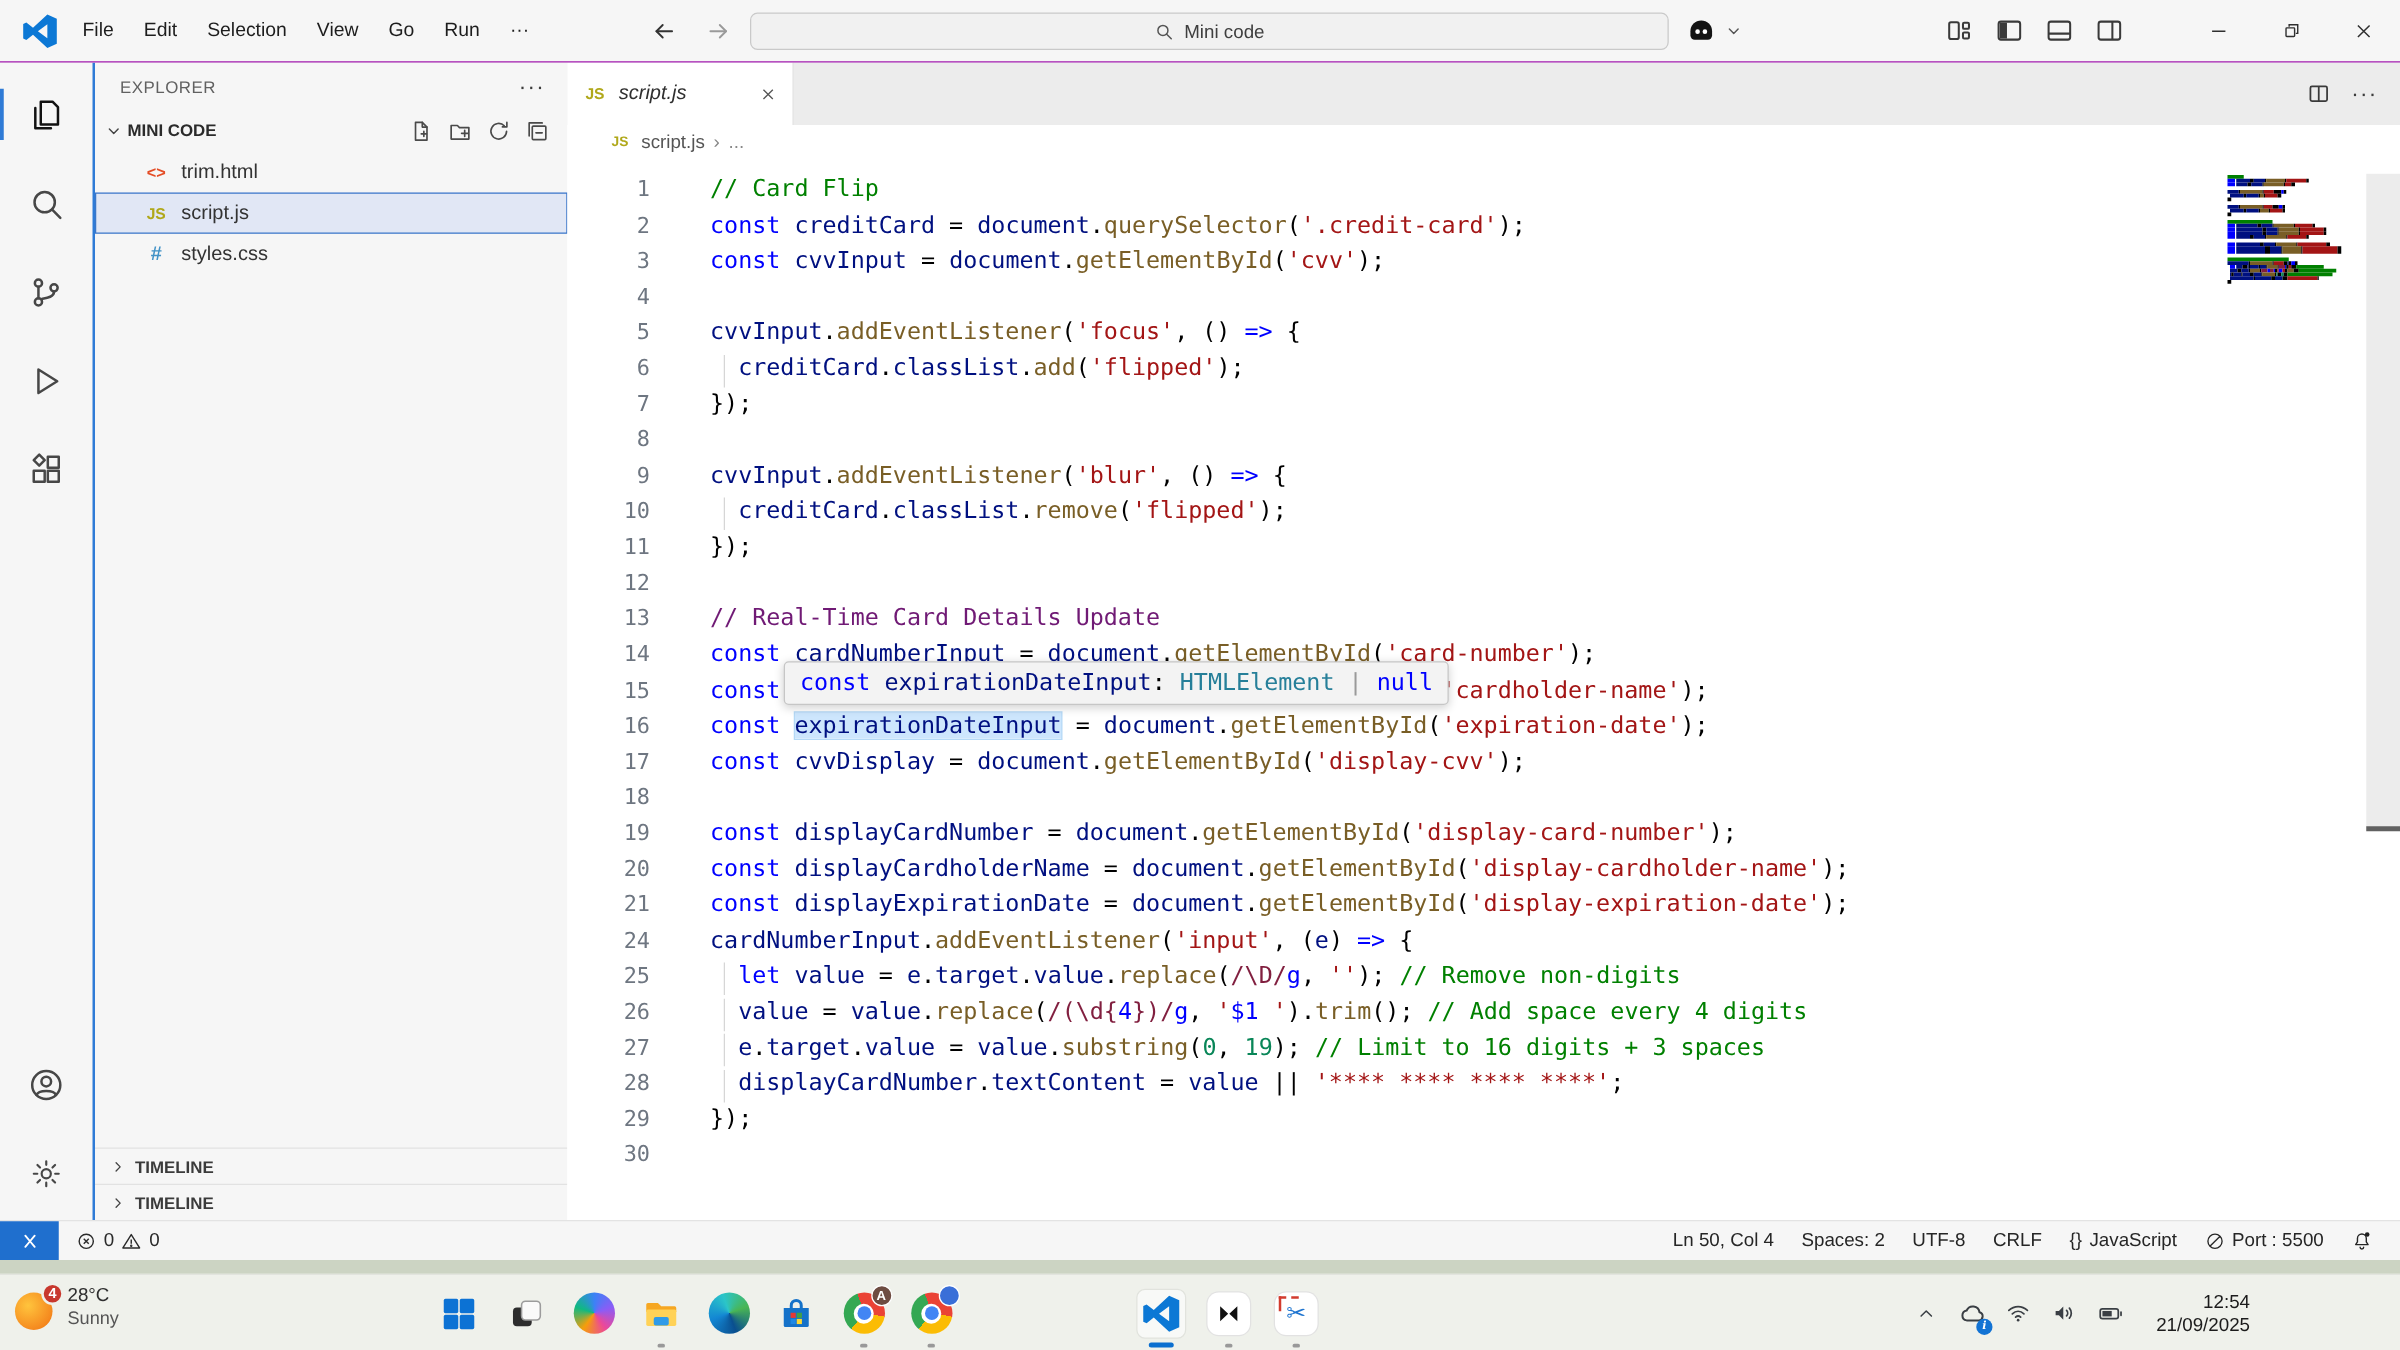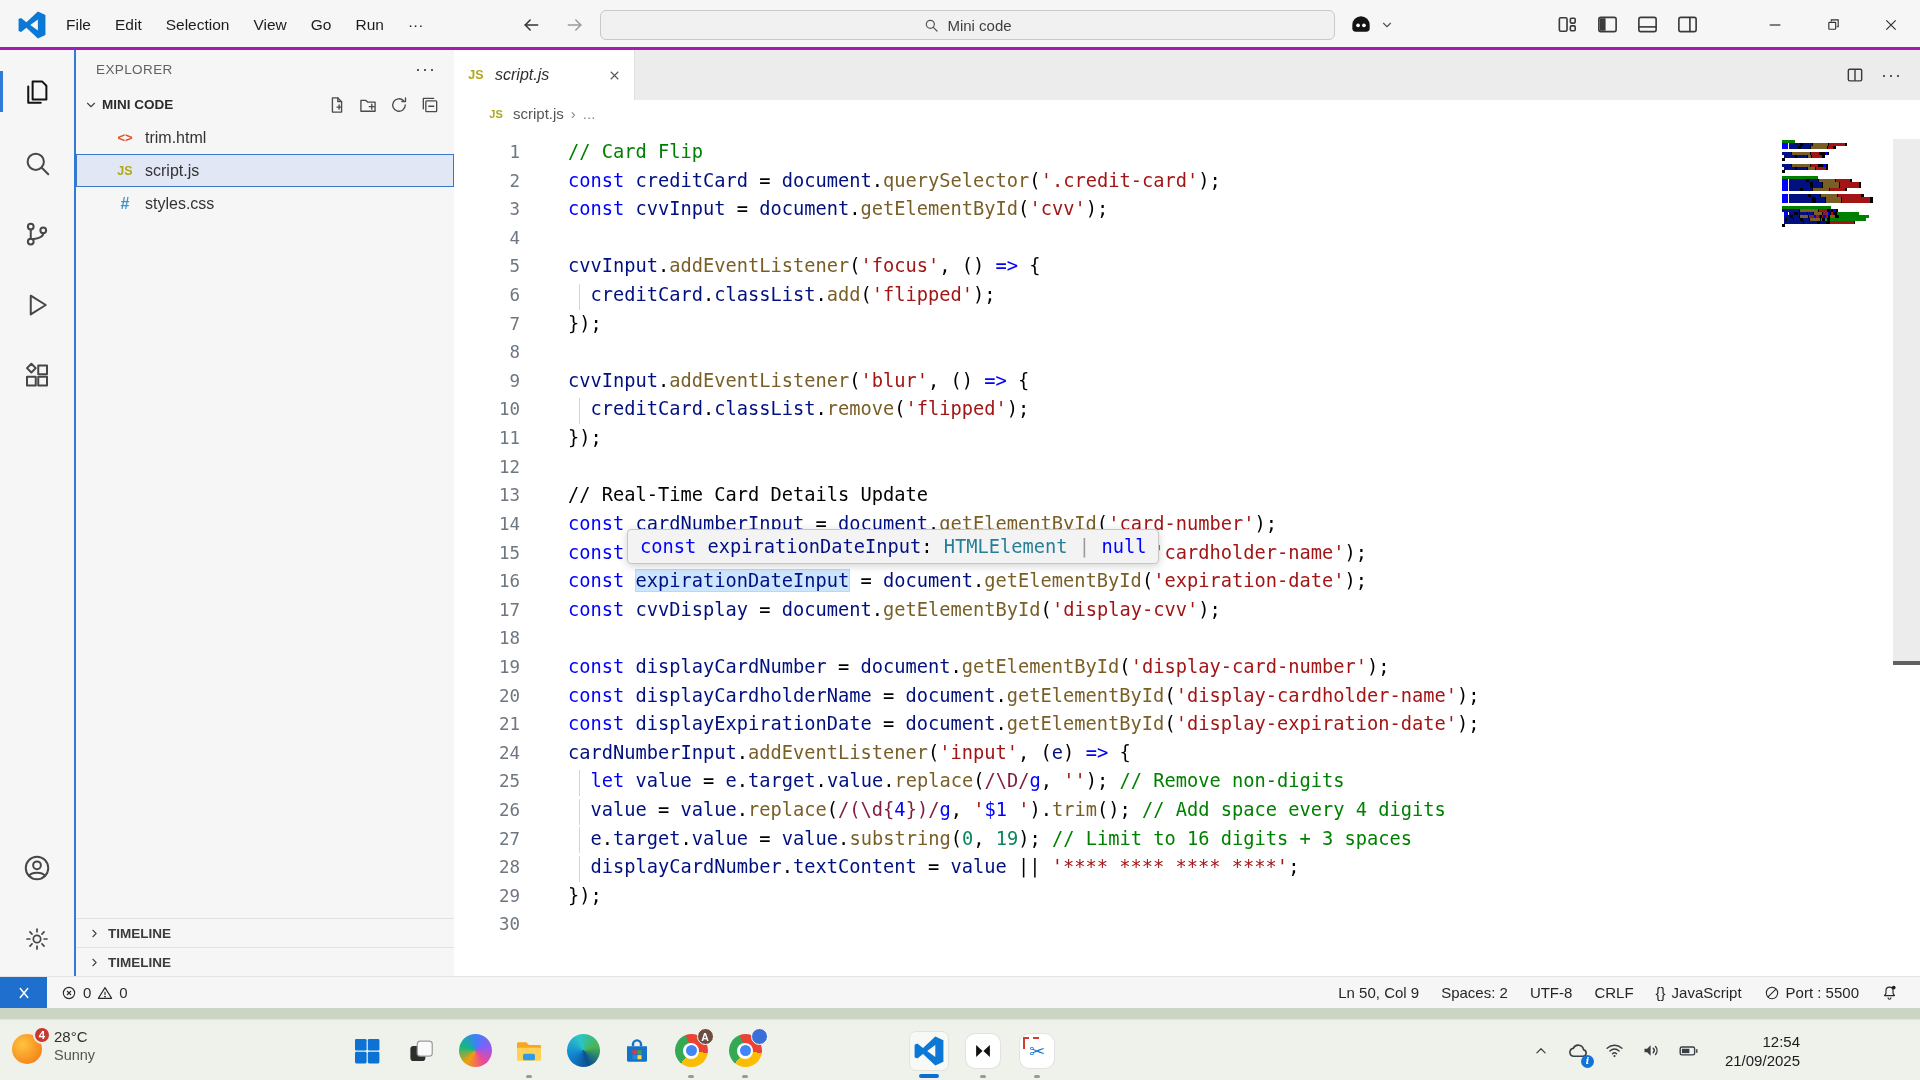--- a/index.html
+++ b/index.html
@@ -1,21 +1,21 @@
 <!DOCTYPE html>
 <html><head>
 <meta charset="utf-8">
 <style>
   *{box-sizing:border-box;margin:0;padding:0}
   html,body{width:1920px;height:1080px;overflow:hidden}
   body{font-family:"Liberation Sans",sans-serif;background:#fff;position:relative}
   .screen{position:relative;width:1920px;height:1080px;background:#ccd4c3}
 
   
-  .titlebar{position:relative;height:50px;background:#f6f6f6;border-bottom:3px solid #a21caf}
+  .titlebar{position:relative;height:50px;background:#f6f6f6;border-bottom:1px solid #a21caf}
   .vslogo{position:absolute;left:18px;top:11px;width:28px;height:28px}
   .menubar{position:absolute;left:54px;top:0;height:49px;display:flex;align-items:center}
   .menu-item{padding:6px 12px;font-size:15.5px;color:#1d1d1d;border-radius:5px;cursor:default}
   .nav-arrows{position:absolute;left:514px;top:0;height:49px;display:flex;align-items:center;gap:10px}
   .nav-btn{width:34px;height:30px;display:flex;align-items:center;justify-content:center}
   .nav-btn.back{color:#333}.nav-btn.fwd{color:#9a9a9a}
   .search-pill{position:absolute;left:600px;top:10px;width:735px;height:30px;border:1px solid #c9c9c9;
     border-radius:6px;background:#f1f1f1;display:flex;align-items:center;justify-content:center;gap:8px;
     color:#3f3f3f;font-size:15px}
   .copilot-wrap{position:absolute;left:1348px;top:0;height:49px;display:flex;align-items:center;gap:6px;color:#141414}
@@ -359,21 +359,21 @@
             <div class="code-line"><span class="ln-num">3</span><span class="ln-text"><span class="tok" style="color: rgb(0, 0, 255);">const</span><span class="tok" style="color: rgb(0, 0, 0);"> </span><span class="tok" style="color: rgb(0, 16, 128);">cvvInput</span><span class="tok" style="color: rgb(0, 0, 0);"> = </span><span class="tok" style="color: rgb(0, 16, 128);">document</span><span class="tok" style="color: rgb(0, 0, 0);">.</span><span class="tok" style="color: rgb(121, 94, 38);">getElementById</span><span class="tok" style="color: rgb(0, 0, 0);">(</span><span class="tok" style="color: rgb(163, 21, 21);">'cvv'</span><span class="tok" style="color: rgb(0, 0, 0);">);</span></span></div>
             <div class="code-line"><span class="ln-num">4</span><span class="ln-text"></span></div>
             <div class="code-line"><span class="ln-num">5</span><span class="ln-text"><span class="tok" style="color: rgb(0, 16, 128);">cvvInput</span><span class="tok" style="color: rgb(0, 0, 0);">.</span><span class="tok" style="color: rgb(121, 94, 38);">addEventListener</span><span class="tok" style="color: rgb(0, 0, 0);">(</span><span class="tok" style="color: rgb(163, 21, 21);">'focus'</span><span class="tok" style="color: rgb(0, 0, 0);">, () </span><span class="tok" style="color: rgb(0, 0, 255);">=&gt;</span><span class="tok" style="color: rgb(0, 0, 0);"> {</span></span></div>
             <div class="code-line"><span class="ln-num">6</span><span class="ln-text"><span class="guide"></span><span class="tok" style="color: rgb(0, 16, 128);">creditCard</span><span class="tok" style="color: rgb(0, 0, 0);">.</span><span class="tok" style="color: rgb(0, 16, 128);">classList</span><span class="tok" style="color: rgb(0, 0, 0);">.</span><span class="tok" style="color: rgb(121, 94, 38);">add</span><span class="tok" style="color: rgb(0, 0, 0);">(</span><span class="tok" style="color: rgb(163, 21, 21);">'flipped'</span><span class="tok" style="color: rgb(0, 0, 0);">);</span></span></div>
             <div class="code-line"><span class="ln-num">7</span><span class="ln-text"><span class="tok" style="color: rgb(0, 0, 0);">});</span></span></div>
             <div class="code-line"><span class="ln-num">8</span><span class="ln-text"></span></div>
             <div class="code-line"><span class="ln-num">9</span><span class="ln-text"><span class="tok" style="color: rgb(0, 16, 128);">cvvInput</span><span class="tok" style="color: rgb(0, 0, 0);">.</span><span class="tok" style="color: rgb(121, 94, 38);">addEventListener</span><span class="tok" style="color: rgb(0, 0, 0);">(</span><span class="tok" style="color: rgb(163, 21, 21);">'blur'</span><span class="tok" style="color: rgb(0, 0, 0);">, () </span><span class="tok" style="color: rgb(0, 0, 255);">=&gt;</span><span class="tok" style="color: rgb(0, 0, 0);"> {</span></span></div>
             <div class="code-line"><span class="ln-num">10</span><span class="ln-text"><span class="guide"></span><span class="tok" style="color: rgb(0, 16, 128);">creditCard</span><span class="tok" style="color: rgb(0, 0, 0);">.</span><span class="tok" style="color: rgb(0, 16, 128);">classList</span><span class="tok" style="color: rgb(0, 0, 0);">.</span><span class="tok" style="color: rgb(121, 94, 38);">remove</span><span class="tok" style="color: rgb(0, 0, 0);">(</span><span class="tok" style="color: rgb(163, 21, 21);">'flipped'</span><span class="tok" style="color: rgb(0, 0, 0);">);</span></span></div>
             <div class="code-line"><span class="ln-num">11</span><span class="ln-text"><span class="tok" style="color: rgb(0, 0, 0);">});</span></span></div>
             <div class="code-line"><span class="ln-num">12</span><span class="ln-text"></span></div>
-            <div class="code-line"><span class="ln-num">13</span><span class="ln-text"><span class="tok" style="color: #000000;">// Real-Time Card Details Update</span></span></div>
+            <div class="code-line"><span class="ln-num">13</span><span class="ln-text"><span class="tok" style="color: #701a75;">// Real-Time Card Details Update</span></span></div>
             <div class="code-line"><span class="ln-num">14</span><span class="ln-text"><span class="tok" style="color: rgb(0, 0, 255);">const</span><span class="tok" style="color: rgb(0, 0, 0);"> </span><span class="tok" style="color: rgb(0, 16, 128);">cardNumberInput</span><span class="tok" style="color: rgb(0, 0, 0);"> = </span><span class="tok" style="color: rgb(0, 16, 128);">document</span><span class="tok" style="color: rgb(0, 0, 0);">.</span><span class="tok" style="color: rgb(121, 94, 38);">getElementById</span><span class="tok" style="color: rgb(0, 0, 0);">(</span><span class="tok" style="color: rgb(163, 21, 21);">'card-number'</span><span class="tok" style="color: rgb(0, 0, 0);">);</span></span></div>
             <div class="code-line"><span class="ln-num">15</span><span class="ln-text"><span class="tok" style="color: rgb(0, 0, 255);">const</span><span class="tok" style="color: rgb(0, 0, 0);"> </span><span class="tok" style="color: rgb(0, 16, 128);">cardholderNameInput</span><span class="tok" style="color: rgb(0, 0, 0);"> = </span><span class="tok" style="color: rgb(0, 16, 128);">document</span><span class="tok" style="color: rgb(0, 0, 0);">.</span><span class="tok" style="color: rgb(121, 94, 38);">getElementById</span><span class="tok" style="color: rgb(0, 0, 0);">(</span><span class="tok" style="color: rgb(163, 21, 21);">'cardholder-name'</span><span class="tok" style="color: rgb(0, 0, 0);">);</span></span></div>
             <div class="code-line"><span class="ln-num">16</span><span class="ln-text"><span class="tok" style="color: rgb(0, 0, 255);">const</span><span class="tok" style="color: rgb(0, 0, 0);"> </span><span class="tok hl" style="color: rgb(0, 16, 128);">expirationDateInput</span><span class="tok" style="color: rgb(0, 0, 0);"> = </span><span class="tok" style="color: rgb(0, 16, 128);">document</span><span class="tok" style="color: rgb(0, 0, 0);">.</span><span class="tok" style="color: rgb(121, 94, 38);">getElementById</span><span class="tok" style="color: rgb(0, 0, 0);">(</span><span class="tok" style="color: rgb(163, 21, 21);">'expiration-date'</span><span class="tok" style="color: rgb(0, 0, 0);">);</span></span></div>
             <div class="code-line"><span class="ln-num">17</span><span class="ln-text"><span class="tok" style="color: rgb(0, 0, 255);">const</span><span class="tok" style="color: rgb(0, 0, 0);"> </span><span class="tok" style="color: rgb(0, 16, 128);">cvvDisplay</span><span class="tok" style="color: rgb(0, 0, 0);"> = </span><span class="tok" style="color: rgb(0, 16, 128);">document</span><span class="tok" style="color: rgb(0, 0, 0);">.</span><span class="tok" style="color: rgb(121, 94, 38);">getElementById</span><span class="tok" style="color: rgb(0, 0, 0);">(</span><span class="tok" style="color: rgb(163, 21, 21);">'display-cvv'</span><span class="tok" style="color: rgb(0, 0, 0);">);</span></span></div>
             <div class="code-line"><span class="ln-num">18</span><span class="ln-text"></span></div>
             <div class="code-line"><span class="ln-num">19</span><span class="ln-text"><span class="tok" style="color: rgb(0, 0, 255);">const</span><span class="tok" style="color: rgb(0, 0, 0);"> </span><span class="tok" style="color: rgb(0, 16, 128);">displayCardNumber</span><span class="tok" style="color: rgb(0, 0, 0);"> = </span><span class="tok" style="color: rgb(0, 16, 128);">document</span><span class="tok" style="color: rgb(0, 0, 0);">.</span><span class="tok" style="color: rgb(121, 94, 38);">getElementById</span><span class="tok" style="color: rgb(0, 0, 0);">(</span><span class="tok" style="color: rgb(163, 21, 21);">'display-card-number'</span><span class="tok" style="color: rgb(0, 0, 0);">);</span></span></div>
             <div class="code-line"><span class="ln-num">20</span><span class="ln-text"><span class="tok" style="color: rgb(0, 0, 255);">const</span><span class="tok" style="color: rgb(0, 0, 0);"> </span><span class="tok" style="color: rgb(0, 16, 128);">displayCardholderName</span><span class="tok" style="color: rgb(0, 0, 0);"> = </span><span class="tok" style="color: rgb(0, 16, 128);">document</span><span class="tok" style="color: rgb(0, 0, 0);">.</span><span class="tok" style="color: rgb(121, 94, 38);">getElementById</span><span class="tok" style="color: rgb(0, 0, 0);">(</span><span class="tok" style="color: rgb(163, 21, 21);">'display-cardholder-name'</span><span class="tok" style="color: rgb(0, 0, 0);">);</span></span></div>
             <div class="code-line"><span class="ln-num">21</span><span class="ln-text"><span class="tok" style="color: rgb(0, 0, 255);">const</span><span class="tok" style="color: rgb(0, 0, 0);"> </span><span class="tok" style="color: rgb(0, 16, 128);">displayExpirationDate</span><span class="tok" style="color: rgb(0, 0, 0);"> = </span><span class="tok" style="color: rgb(0, 16, 128);">document</span><span class="tok" style="color: rgb(0, 0, 0);">.</span><span class="tok" style="color: rgb(121, 94, 38);">getElementById</span><span class="tok" style="color: rgb(0, 0, 0);">(</span><span class="tok" style="color: rgb(163, 21, 21);">'display-expiration-date'</span><span class="tok" style="color: rgb(0, 0, 0);">);</span></span></div>
             <div class="code-line"><span class="ln-num">24</span><span class="ln-text"><span class="tok" style="color: rgb(0, 16, 128);">cardNumberInput</span><span class="tok" style="color: rgb(0, 0, 0);">.</span><span class="tok" style="color: rgb(121, 94, 38);">addEventListener</span><span class="tok" style="color: rgb(0, 0, 0);">(</span><span class="tok" style="color: rgb(163, 21, 21);">'input'</span><span class="tok" style="color: rgb(0, 0, 0);">, (</span><span class="tok" style="color: rgb(0, 16, 128);">e</span><span class="tok" style="color: rgb(0, 0, 0);">) </span><span class="tok" style="color: rgb(0, 0, 255);">=&gt;</span><span class="tok" style="color: rgb(0, 0, 0);"> {</span></span></div>
             <div class="code-line"><span class="ln-num">25</span><span class="ln-text"><span class="guide"></span><span class="tok" style="color: rgb(0, 0, 255);">let</span><span class="tok" style="color: rgb(0, 0, 0);"> </span><span class="tok" style="color: rgb(0, 16, 128);">value</span><span class="tok" style="color: rgb(0, 0, 0);"> = </span><span class="tok" style="color: rgb(0, 16, 128);">e</span><span class="tok" style="color: rgb(0, 0, 0);">.</span><span class="tok" style="color: rgb(0, 16, 128);">target</span><span class="tok" style="color: rgb(0, 0, 0);">.</span><span class="tok" style="color: rgb(0, 16, 128);">value</span><span class="tok" style="color: rgb(0, 0, 0);">.</span><span class="tok" style="color: rgb(121, 94, 38);">replace</span><span class="tok" style="color: rgb(0, 0, 0);">(</span><span class="tok" style="color: rgb(129, 31, 63);">/\D/</span><span class="tok" style="color: rgb(0, 0, 255);">g</span><span class="tok" style="color: rgb(0, 0, 0);">, </span><span class="tok" style="color: rgb(163, 21, 21);">''</span><span class="tok" style="color: rgb(0, 0, 0);">); </span><span class="tok" style="color: rgb(0, 128, 0);">// Remove non-digits</span></span></div>
@@ -666,21 +666,21 @@
       <span>0</span>
       <svg width="16" height="16" viewBox="0 0 24 24" fill="none" stroke="currentColor" stroke-width="1.7" stroke-linejoin="round">
           <path d="M12 4 22 20H2z"></path>
           <path d="M12 10v5"></path>
           <circle cx="12" cy="17.4" r=".6" fill="currentColor"></circle>
         </svg>
       <span>0</span>
     </div>
     <div class="sb-right" id="sb-right">
         <span class="sb-item">
-          <span>Ln 50, Col 9</span>
+          <span>Ln 50, Col 4</span>
         </span>
         <span class="sb-item">
           <span>Spaces: 2</span>
         </span>
         <span class="sb-item">
           <span>UTF-8</span>
         </span>
         <span class="sb-item">
           <span>CRLF</span>
         </span>

